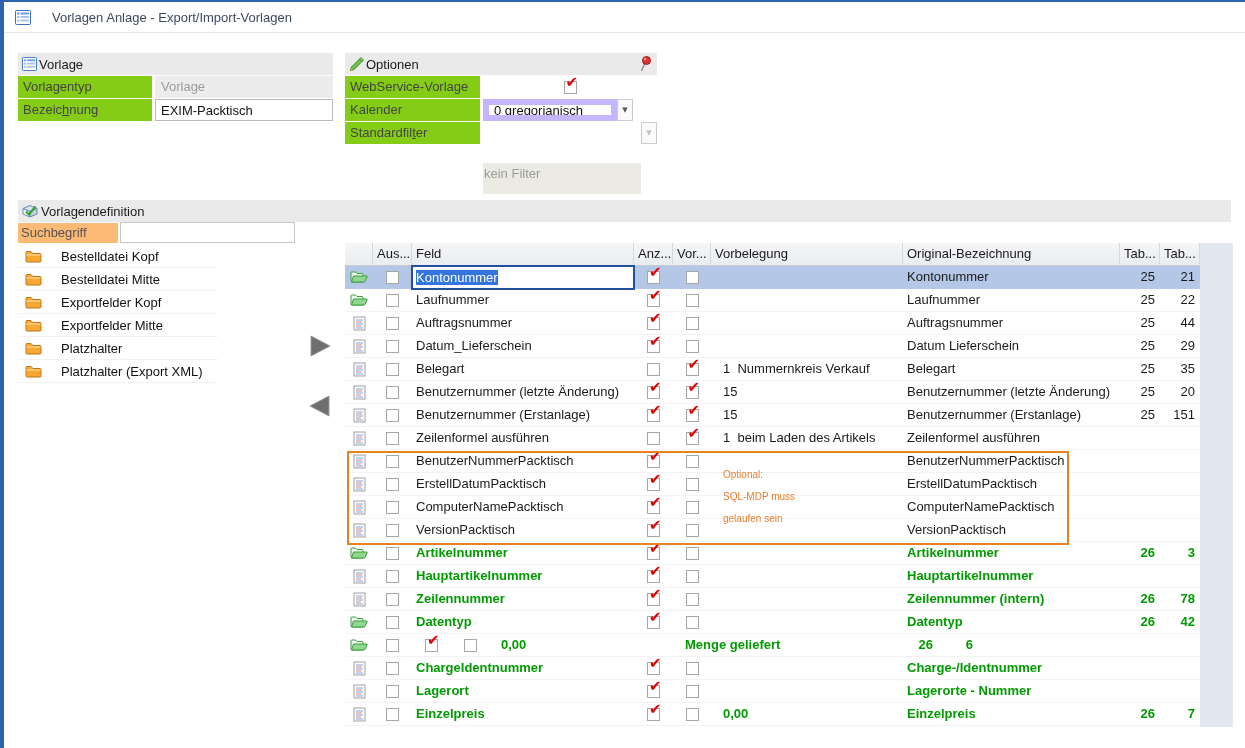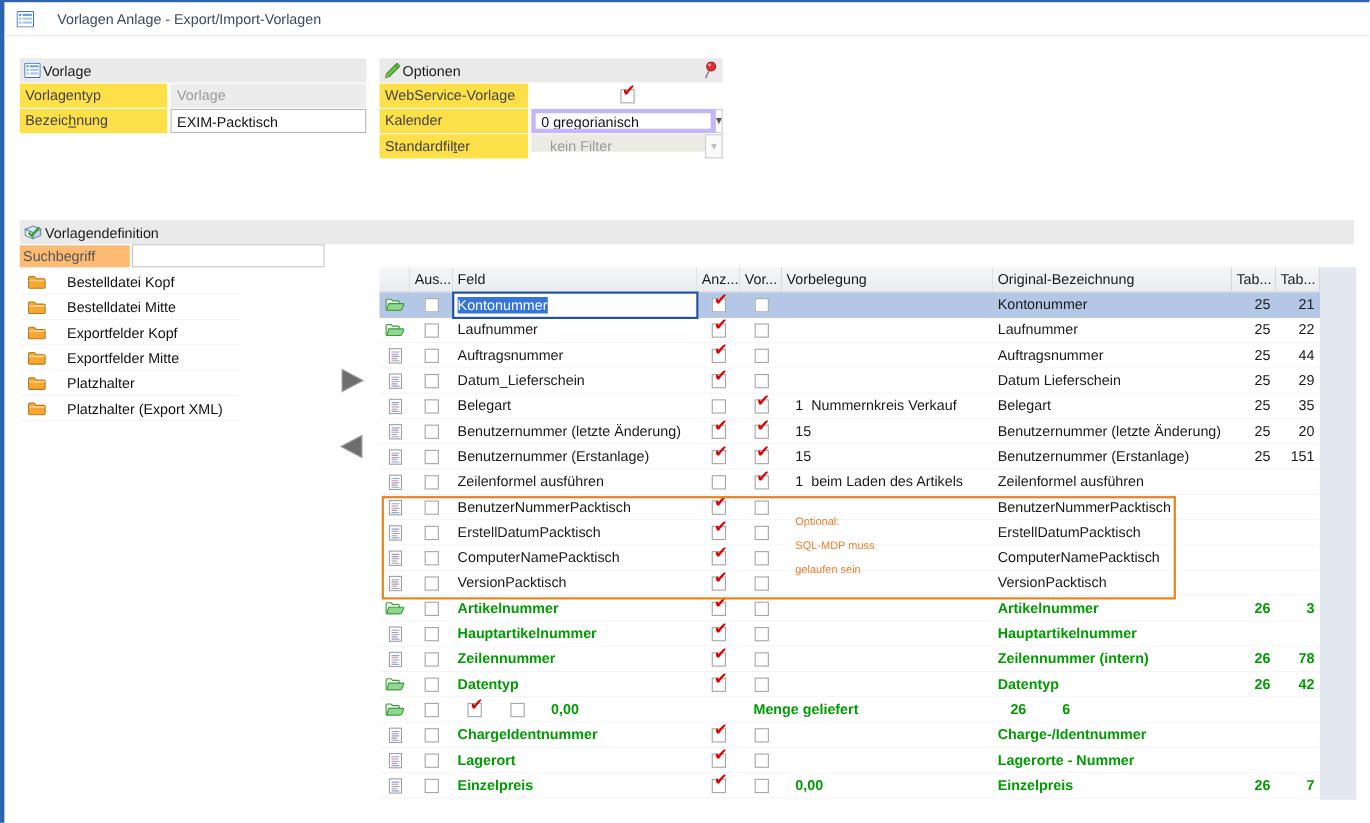--- a/index.html
+++ b/index.html
@@ -13,44 +13,44 @@
   .titlebar  { left:4px; top:2px; width:1241px; height:31px; display:flex; align-items:center;
                gap:21px; padding-left:11px; border-bottom:1px solid #e6e6e6; }
   .titlebar .title { color:#3b4a5f; font-size:13px; }
 
   .icon { display:inline-flex; align-items:center; justify-content:center; }
 
   
   .panel-header { background:#eaeaea; height:22px; display:flex; align-items:center;
                   gap:2px; padding-left:4px; color:#1a1a1a; position:relative; }
   .frow { display:flex; margin-top:1px; height:22px; }
-  .flabel { background:#fde047; color:#444; line-height:22px; padding-left:5px; }
+  .flabel { background:#84cc16; color:#444; line-height:22px; padding-left:5px; }
   .u { text-decoration:underline; }
 
   
   .vorlage-panel { left:18px; top:53px; width:315px; }
   .vorlage-panel .flabel { width:134px; }
   .vorlage-panel .fval { margin-left:3px; width:178px; }
   .val-disabled { background:#ececec; color:#9b9b9b; line-height:22px; padding-left:6px; }
   .val-input { width:178px; height:22px; border:1px solid #b9b9b9; background:#fff;
                font-family:"Liberation Sans",sans-serif; font-size:13px; padding-left:5px; color:#111; }
 
   
   .optionen-panel { left:345px; top:53px; width:312px; }
   .optionen-panel .flabel { width:135px; }
   .optionen-panel .fval { margin-left:3px; width:174px; display:flex; }
   .val-white { background:#fff; width:174px; display:flex; align-items:center; justify-content:center; }
-  .combo-input { width:167px; height:22px; border:4px solid #c4b5fd; background:#fff;
+  .combo-input { width:134px; height:22px; border:6px solid #c4b5fd; background:#fff;
                  font-family:"Liberation Sans",sans-serif; font-size:13px; padding-left:5px; color:#111; }
   .dd-btn { width:16px; height:22px; background:#fafafa; border:1px solid #cccccc; margin-left:0px;
             display:flex; align-items:center; justify-content:center; cursor:default; }
   .dd-arrow { font-family:"DejaVu Sans",sans-serif; font-size:7px; color:#555; }
   .dd-btn.disabled .dd-arrow { color:#c0c0c0; }
-  .combo-disabled { width:158px; height:16px; background:#ecebe3; color:#9b9b9b;
-                    line-height:22px; padding-left:17px; }
+  .combo-disabled { width:158px; height:31px; background:#ecebe3; color:#9b9b9b;
+                    line-height:22px; padding-left:1px;margin-top:41px; }
   .pin { position:absolute; right:5px; top:3px; }
 
   
   .def-header { left:18px; top:200px; width:1213px; height:22px; }
   .search-label { left:18px; top:223px; width:100px; height:20px; background:#fdba74;
                   color:#555; line-height:20px; padding-left:3px; }
   .search-input { left:120px; top:222px; width:175px; height:21px; border:1px solid #c6c6c6;
                   background:#fff; font-family:"Liberation Sans",sans-serif; font-size:13px; padding-left:4px; }
   .folder-list { left:18px; top:245px; width:200px; }
   .folder-item { display:flex; align-items:center; height:23px; background:#fff;

